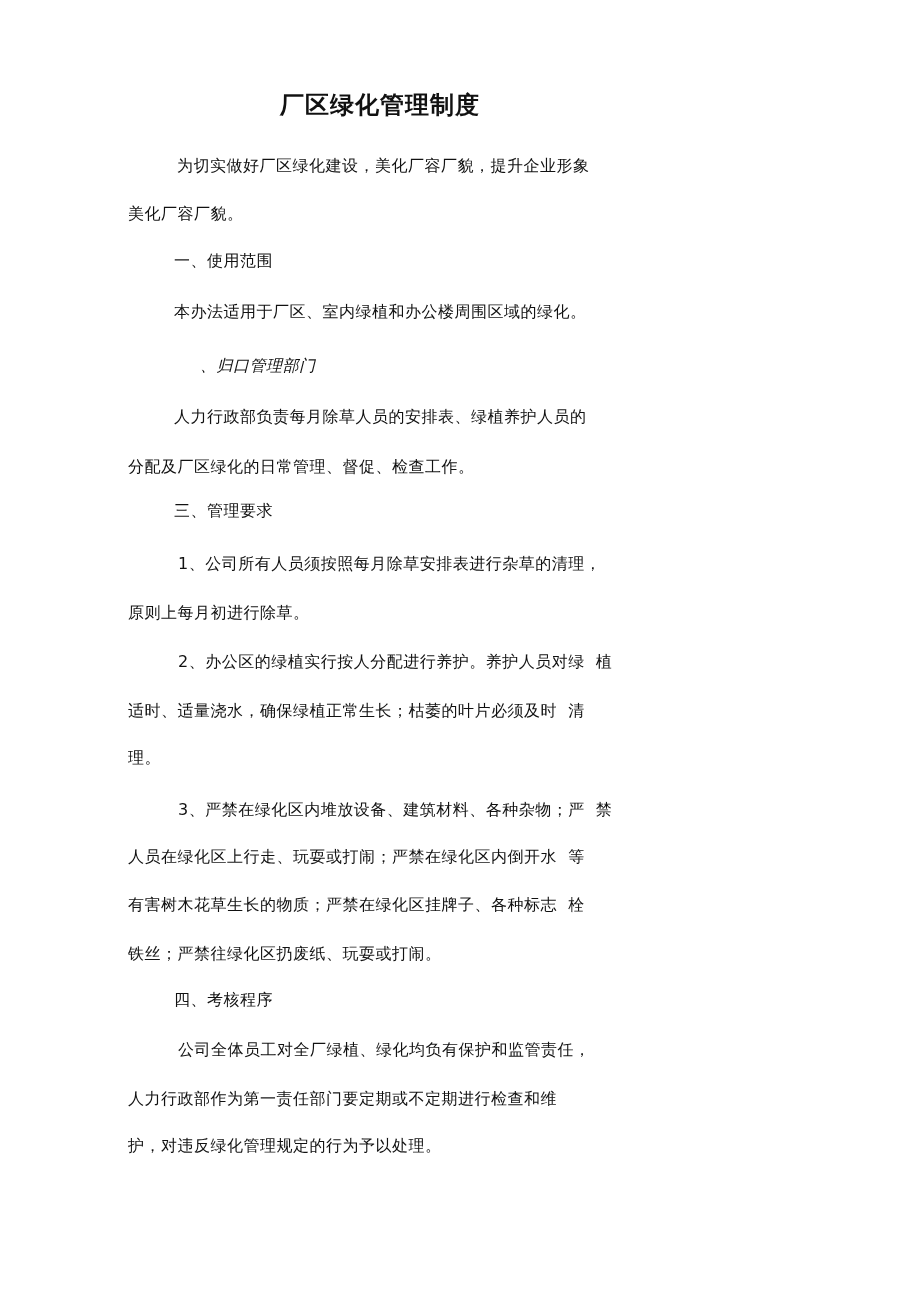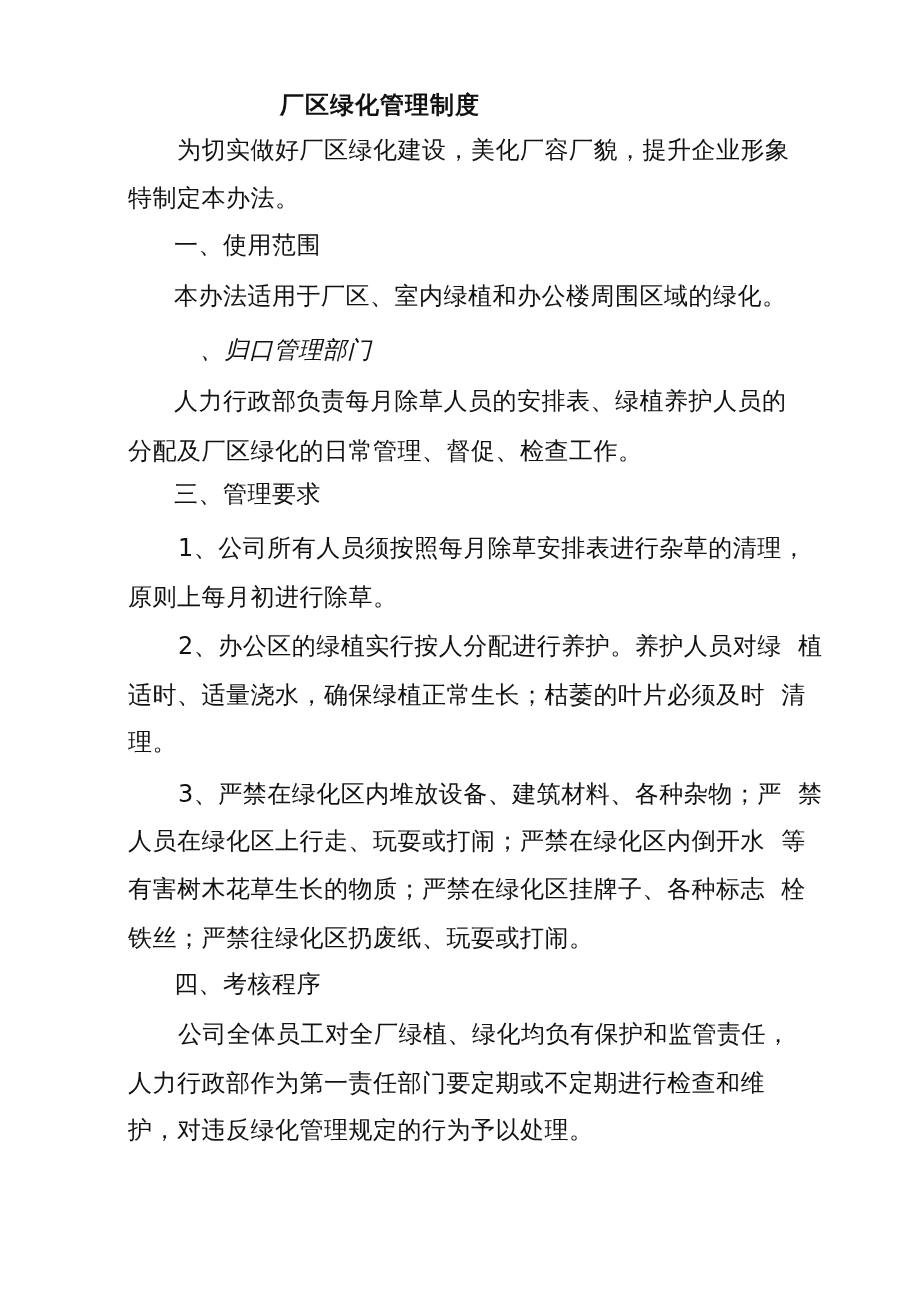--- a/index.html
+++ b/index.html
@@ -1,30 +1,30 @@
 <!DOCTYPE html>
 <html><head>
   <meta charset="utf-8">
   <style>
     html, body { margin: 0; padding: 0; background: #ffffff; }
     body { width: 920px; height: 1302px; position: relative; overflow: hidden;
       font-family: "DejaVu Sans", "Liberation Sans", sans-serif; color: #111111; }
     .page { position: absolute; left: 0; top: 0; width: 920px; height: 1302px; background: #ffffff; }
-    .line { position: absolute; white-space: nowrap; font-size: 24px; line-height: 28px; letter-spacing: 0.5px; }
+    .line { position: absolute; white-space: nowrap; font-size: 16px; line-height: 28px; letter-spacing: 0.5px; margin-top: 16px; }
     .title { position: absolute; left: 0; width: 760px; text-align: center; top: 90px;
       font-size: 24px; font-weight: bold; line-height: 30px; letter-spacing: 1px; }
   </style>
 </head>
 <body>
 
 <div class="page">
   <div class="title">厂区绿化管理制度</div>
   <div id="lines">
     <div class="line" style="left: 177px; top: 136px; white-space: pre;">为切实做好厂区绿化建设，美化厂容厂貌，提升企业形象</div>
-    <div class="line" style="left: 128px; top: 184px; white-space: pre;">特制定本办法。</div>
+    <div class="line" style="left: 128px; top: 184px; white-space: pre;">美化厂容厂貌。</div>
     <div class="line" style="left: 174px; top: 231px; white-space: pre;">一、使用范围</div>
     <div class="line" style="left: 174px; top: 282px; white-space: pre;">本办法适用于厂区、室内绿植和办公楼周围区域的绿化。</div>
     <div class="line" style="left: 200px; top: 336px; white-space: pre; font-style: italic;">、归口管理部门</div>
     <div class="line" style="left: 174px; top: 387px; white-space: pre;">人力行政部负责每月除草人员的安排表、绿植养护人员的</div>
     <div class="line" style="left: 128px; top: 437px; white-space: pre;">分配及厂区绿化的日常管理、督促、检查工作。</div>
     <div class="line" style="left: 174px; top: 482px; white-space: pre; font-family: Liberation Mono, monospace;">三、管理要求</div>
     <div class="line" style="left: 178px; top: 534px; white-space: pre;">1、公司所有人员须按照每月除草安排表进行杂草的清理，</div>
     <div class="line" style="left: 128px; top: 583px; white-space: pre; text-align: right;">原则上每月初进行除草。</div>
     <div class="line" style="left: 178px; top: 632px; white-space: pre;">2、办公区的绿植实行按人分配进行养护。养护人员对绿  植</div>
     <div class="line" style="left: 128px; top: 681px; white-space: pre;">适时、适量浇水，确保绿植正常生长；枯萎的叶片必须及时  清</div>

